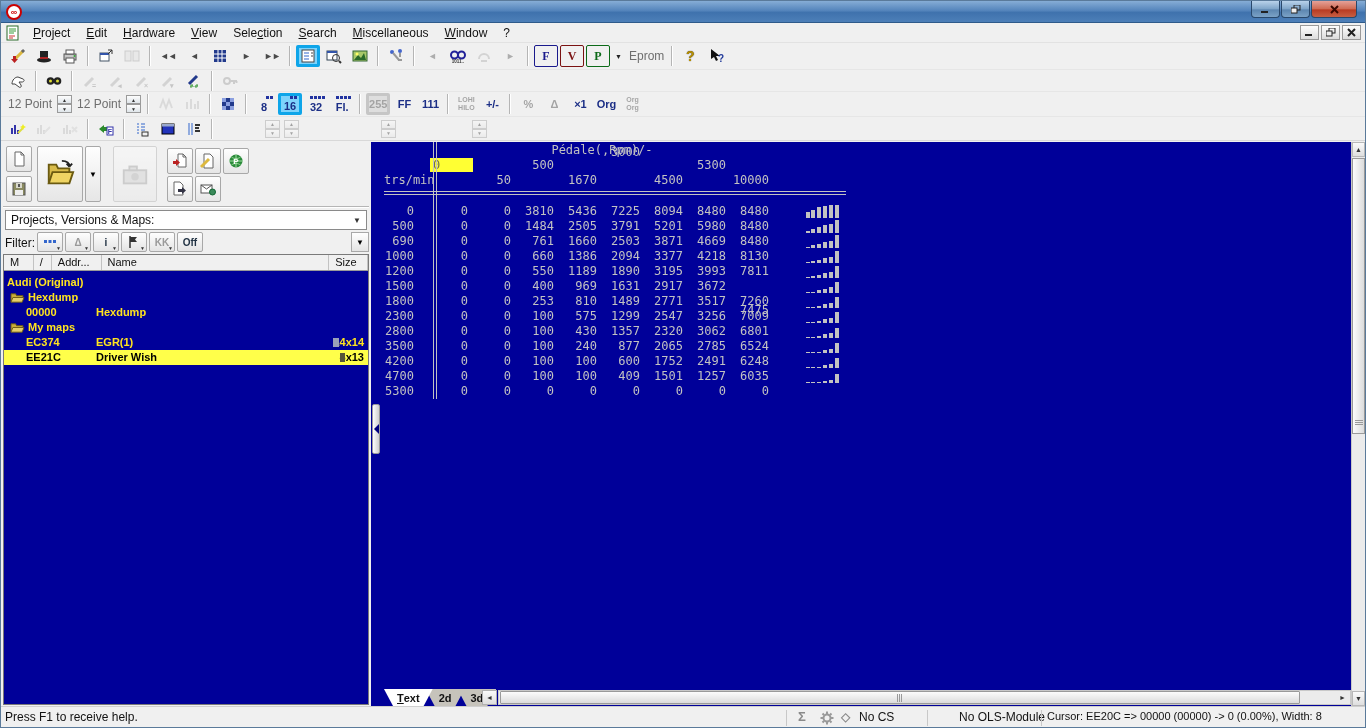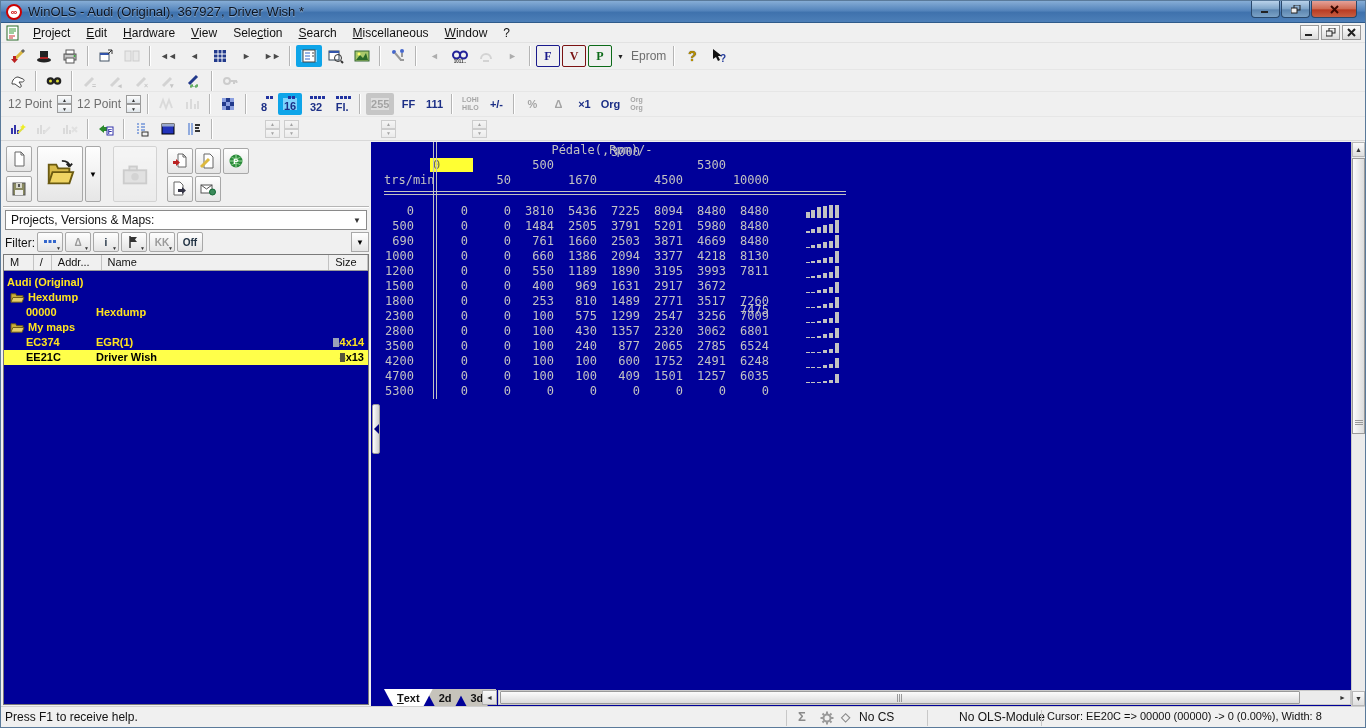--- a/index.html
+++ b/index.html
@@ -19,21 +19,21 @@
 .menu-item u{text-decoration:underline}
 #mdicontrols{position:absolute;right:4px;top:2px;display:flex;gap:2px}
 .mdibtn{width:19px;height:15px;border:1px solid #9a9a9a;background:linear-gradient(#fdfdfd,#dcdcdc);display:flex;align-items:center;justify-content:center}
 
 .tb{position:absolute;left:0;right:0;background:#f0f0f0;display:flex;align-items:center;padding-left:4px}
 #tb1{top:42px;height:26px}
 #tb2{top:68px;height:22px;border-top:1px solid #e6e6e6}
 #tb3{top:90px;height:25px;border-top:1px solid #e6e6e6}
 #tb4{top:115px;height:25px;border-top:1px solid #e6e6e6;border-bottom:1px solid #d8d8d8}
 .tbtn{min-width:24px;height:22px;display:flex;flex-direction:column;align-items:center;justify-content:center;margin:0 1px;border:1px solid transparent;border-radius:2px;font-weight:bold;font-size:11px;color:#1c2f86;position:relative}
-.tbtn.pressed{background:#7dd3fc;border:5px solid #0ea5e9}
+.tbtn.pressed{background:#7dd3fc;border:3px solid #0ea5e9}
 .dis{opacity:.40;filter:grayscale(1)}
 .vsep{width:2px;height:20px;border-left:1px solid #b5b5b5;border-right:1px solid #fff;margin:0 4px}
 .tlabel{font-size:12px;font-weight:normal;color:#6e6e6e;margin:0 3px}
 .nav{color:#4a4a4a;font-size:9px;letter-spacing:-1px}
 .fbtn{font-family:"Liberation Serif",serif;font-size:12px;width:20px;border:1px solid}
 .fbtn.f{color:#1a1a8c;border-color:#1a1a8c}
 .fbtn.v{color:#7a1212;border-color:#7a1212}
 .fbtn.p{color:#0c6a18;border-color:#0c6a18}
 .drop{font-size:7px;color:#222;min-width:13px}
 .help{color:#b89000;font-size:14px;text-shadow:0 0 1px #000}
@@ -111,21 +111,20 @@
 <body>
 
 <div id="root">
   <div id="titlebar">
     <span id="applogo">
         <svg width="16" height="16" viewBox="0 0 16 16">
           <circle cx="8" cy="8" r="7" fill="#fff" stroke="#c00" stroke-width="2"></circle>
           <text x="8" y="11" font-size="9" font-weight="bold" fill="#c00" text-anchor="middle">∞</text>
         </svg>
       </span>
-    <span class="ttl">WinOLS - Audi (Original), 367927, Driver Wish *</span>
     <div id="wincontrols">
         <div class="capbtn" style="width: 29px;">
           <svg width="9" height="9" viewBox="0 0 9 9">
             <rect x="0" y="6" width="7" height="2" fill="#222"></rect>
           </svg>
         </div>
         <div class="capbtn" style="width: 29px;">
           <svg width="10" height="9" viewBox="0 0 10 9">
             <rect x="3" y="0" width="6" height="5" fill="none" stroke="#222"></rect>
             <rect x="0" y="3" width="6" height="5" fill="#eee" stroke="#222"></rect>

